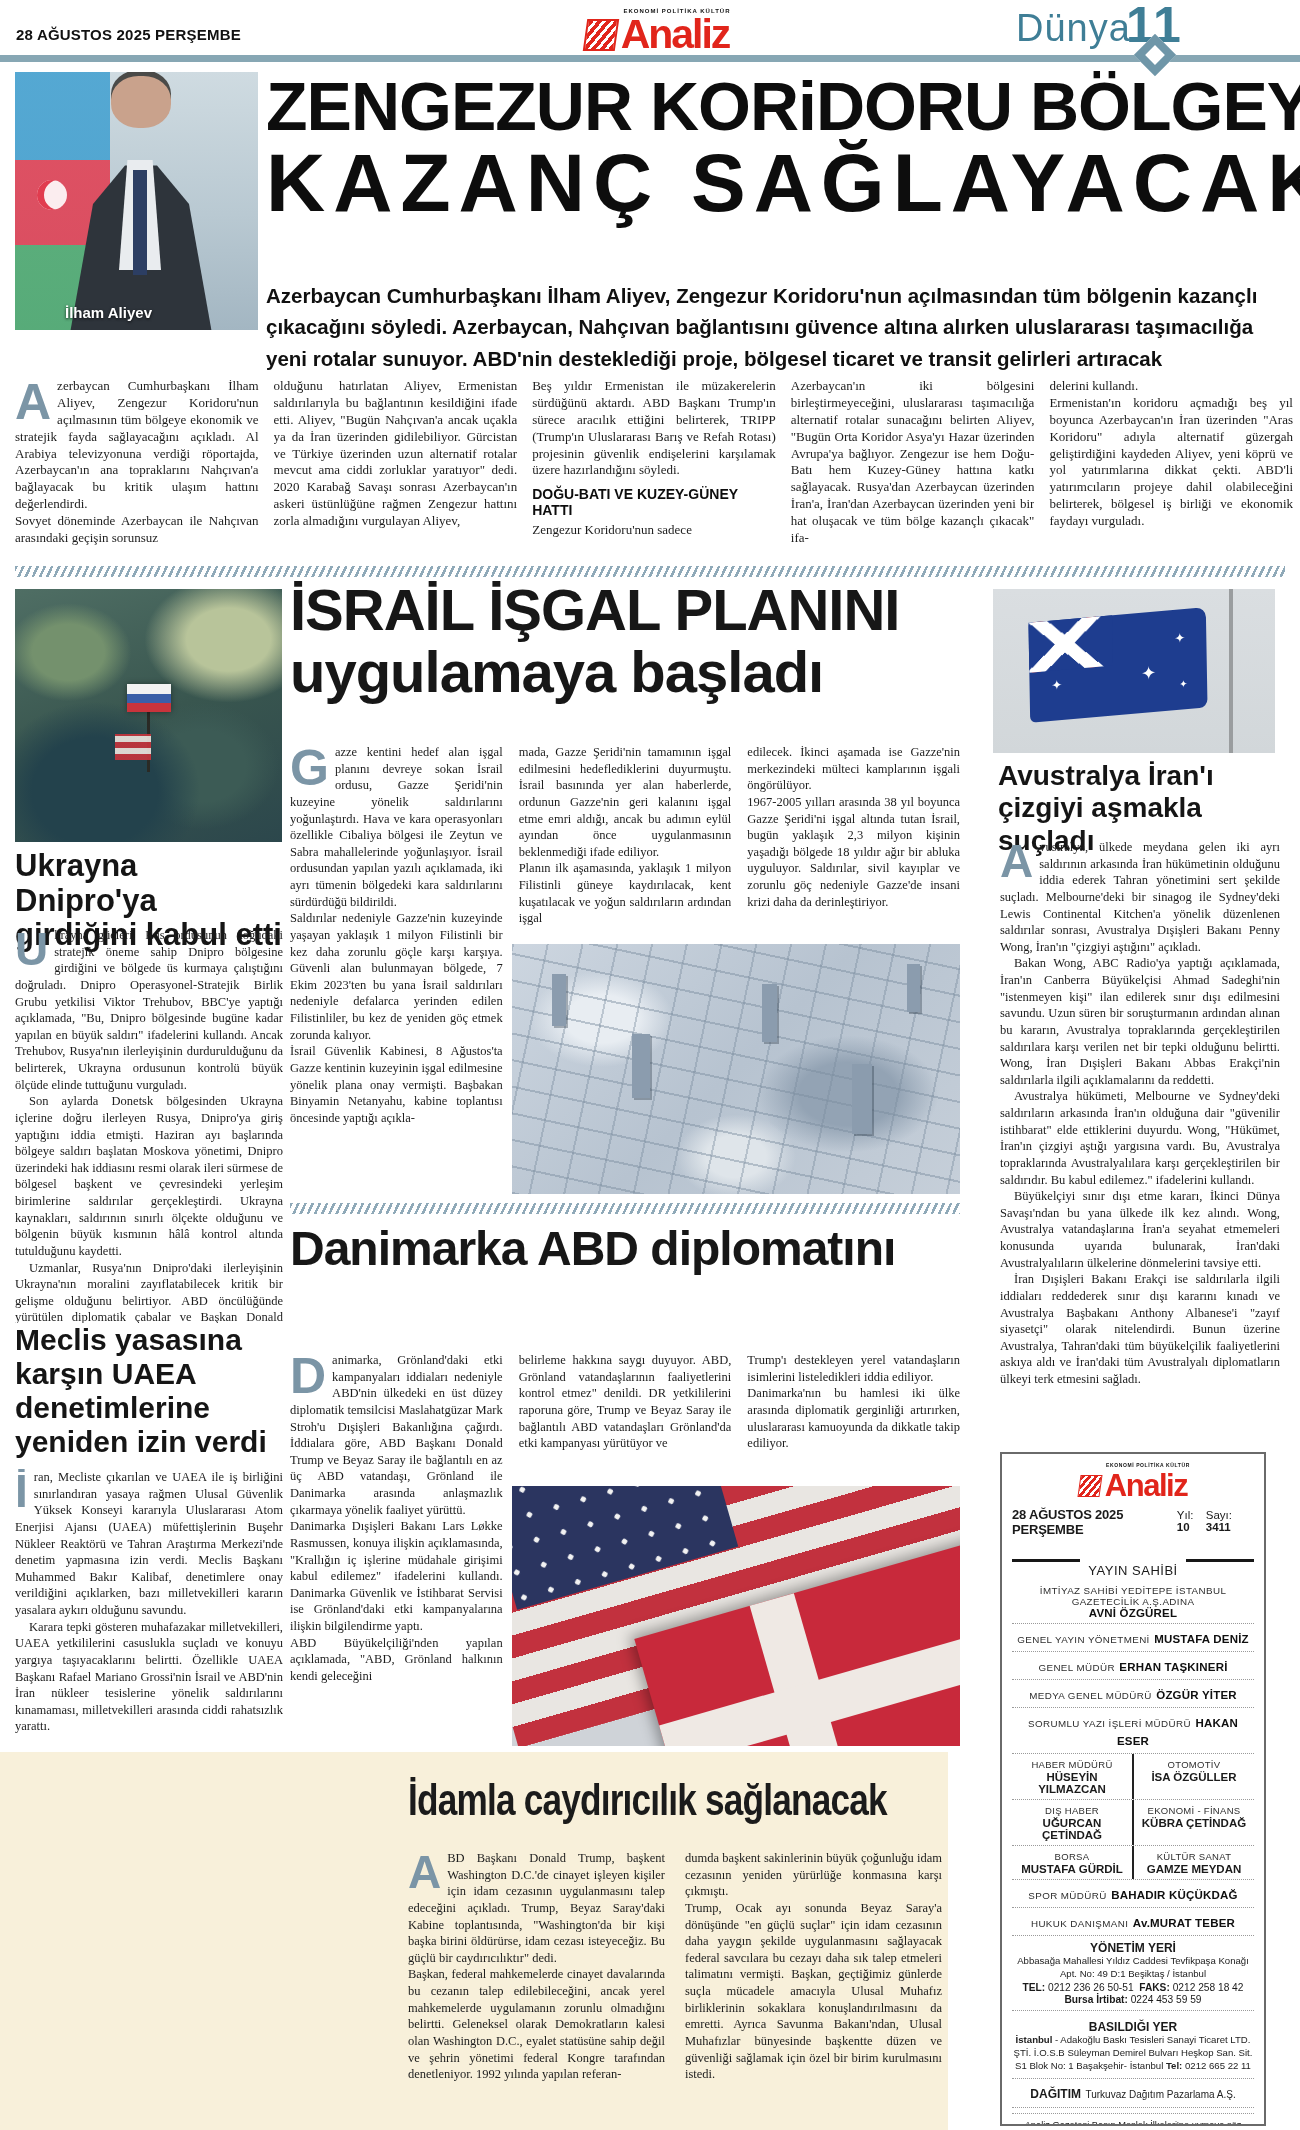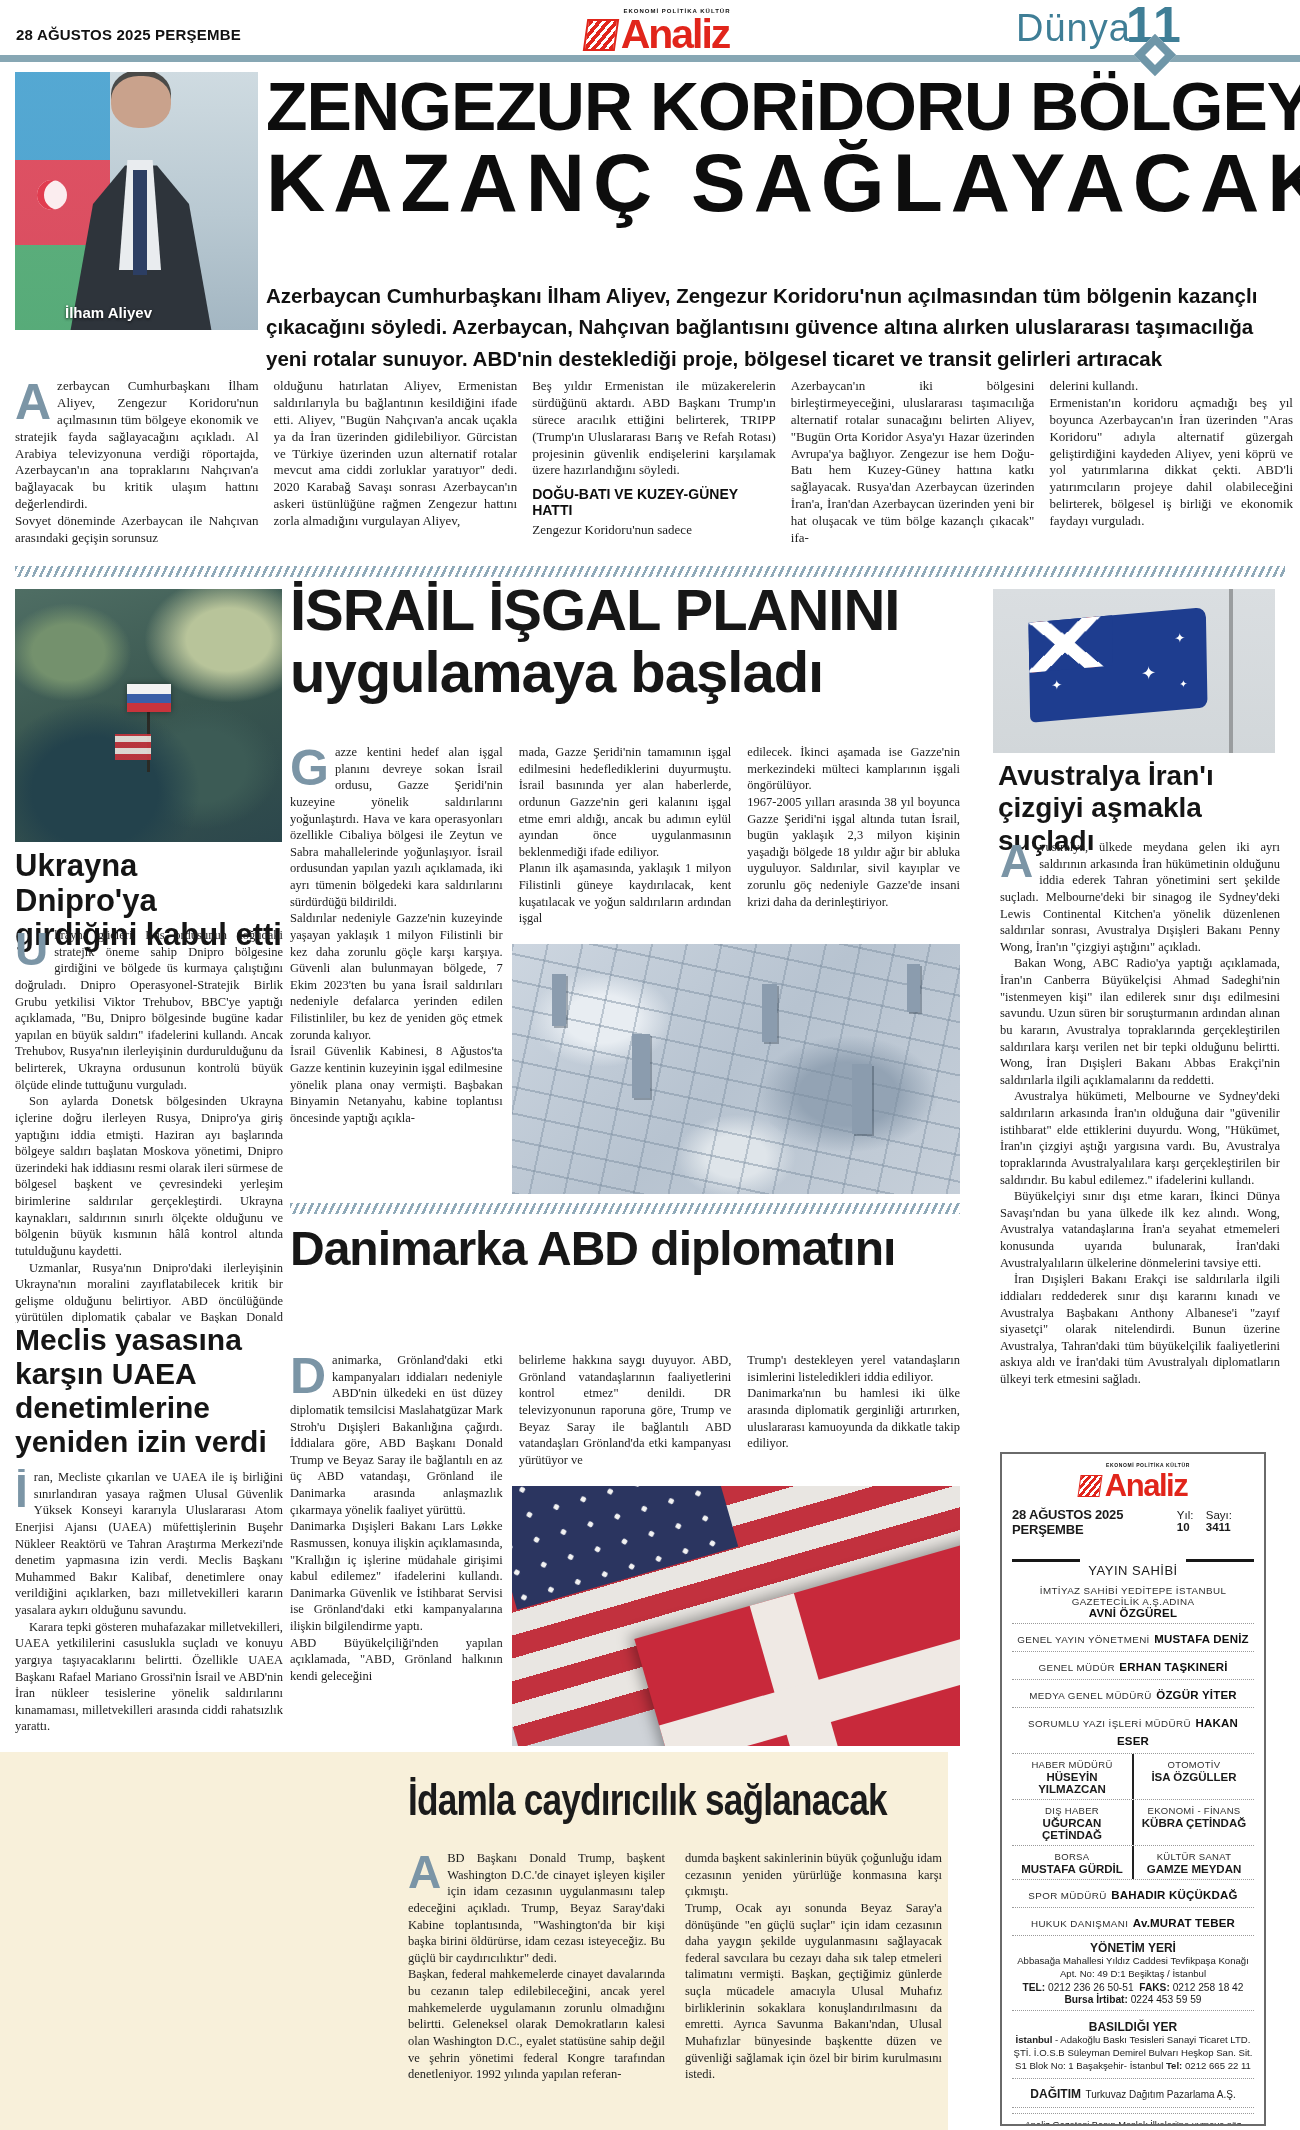--- a/index.html
+++ b/index.html
@@ -283,21 +283,21 @@
 
   <div class="abs hatch hatch-mid"></div>
 
   <div class="abs dk-headline">
     <div>Danimarka ABD diplomatını</div>
   </div>
   <div class="abs dk-cols">
     <div class="dk-col1 smalltxt"><span class="dropcap big">D</span><span class="smalltxt">animarka, Grönland'daki etki kampanyaları iddiaları nedeniyle ABD'nin ülkedeki en üst düzey diplomatik temsilcisi Maslahatgüzar Mark Stroh'u Dışişleri Bakanlığına çağırdı. İddialara göre, ABD Başkanı Donald Trump ve Beyaz Saray ile bağlantılı en az üç ABD vatandaşı, Grönland ile Danimarka arasında anlaşmazlık çıkarmaya yönelik faaliyet yürüttü.
 Danimarka Dışişleri Bakanı Lars Løkke Rasmussen, konuya ilişkin açıklamasında, "Krallığın iç işlerine müdahale girişimi kabul edilemez" ifadelerini kullandı. Danimarka Güvenlik ve İstihbarat Servisi ise Grönland'daki etki kampanyalarına ilişkin bilgilendirme yaptı.
 ABD Büyükelçiliği'nden yapılan açıklamada, "ABD, Grönland halkının kendi geleceğini</span></div>
-    <div class="dk-colS smalltxt">belirleme hakkına saygı duyuyor. ABD, Grönland vatandaşlarının faaliyetlerini kontrol etmez" denildi. DR televizyonunun raporuna göre, Trump ve Beyaz Saray ile bağlantılı ABD vatandaşları Grönland'da etki kampanyası yürütüyor ve</div>
+    <div class="dk-colS smalltxt">belirleme hakkına saygı duyuyor. ABD, Grönland vatandaşlarının faaliyetlerini kontrol etmez" denildi. DR yetkililerini raporuna göre, Trump ve Beyaz Saray ile bağlantılı ABD vatandaşları Grönland'da etki kampanyası yürütüyor ve</div>
     <div class="dk-colS smalltxt">Trump'ı destekleyen yerel vatandaşların isimlerini listeledikleri iddia ediliyor.
 Danimarka'nın bu hamlesi iki ülke arasında diplomatik gerginliği artırırken, uluslararası kamuoyunda da dikkatle takip ediliyor.</div>
   </div>
   <div class="abs flags-photo">
     <div class="us-part"></div>
     <div class="us-canton"></div>
     <div class="dk-part">
       <div class="dk-cross-v"></div>
       <div class="dk-cross-h"></div>
     </div>

